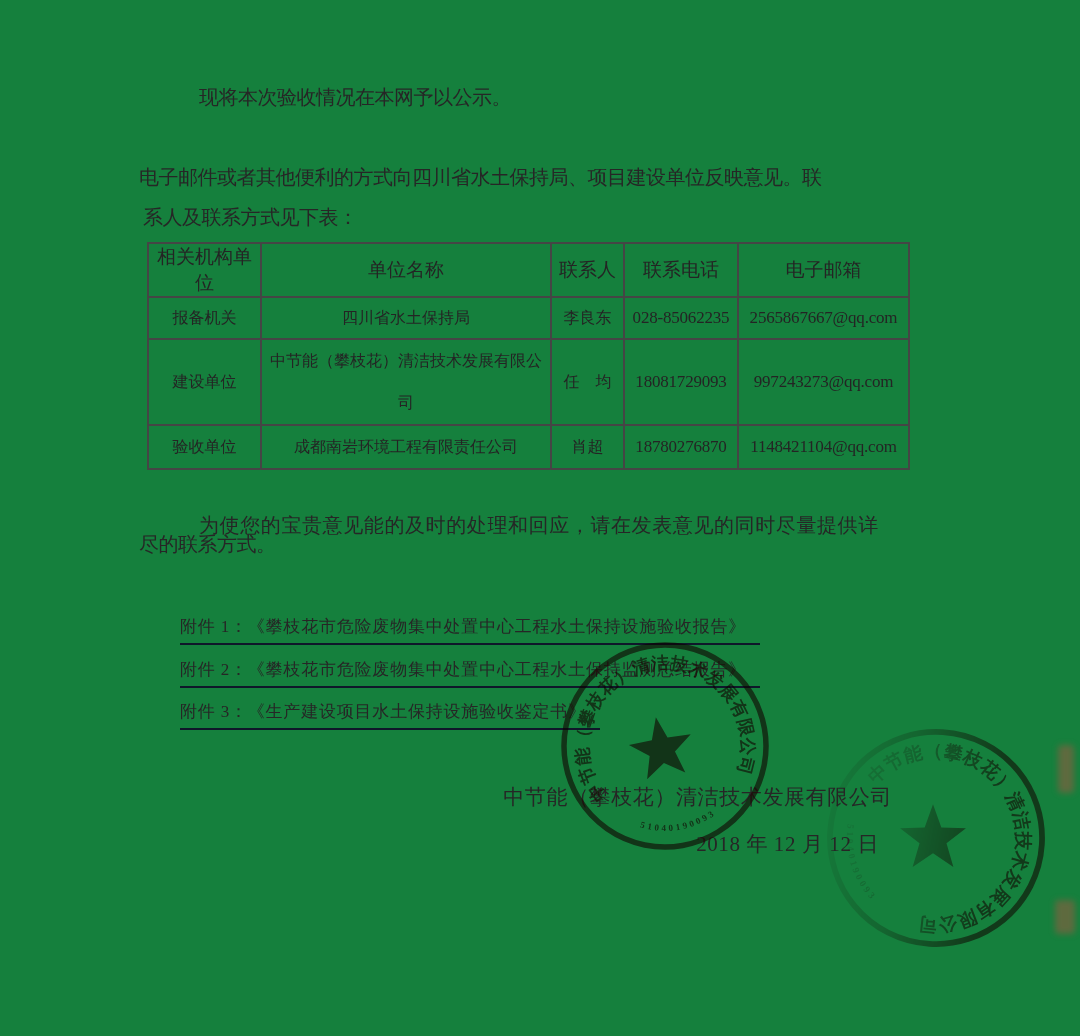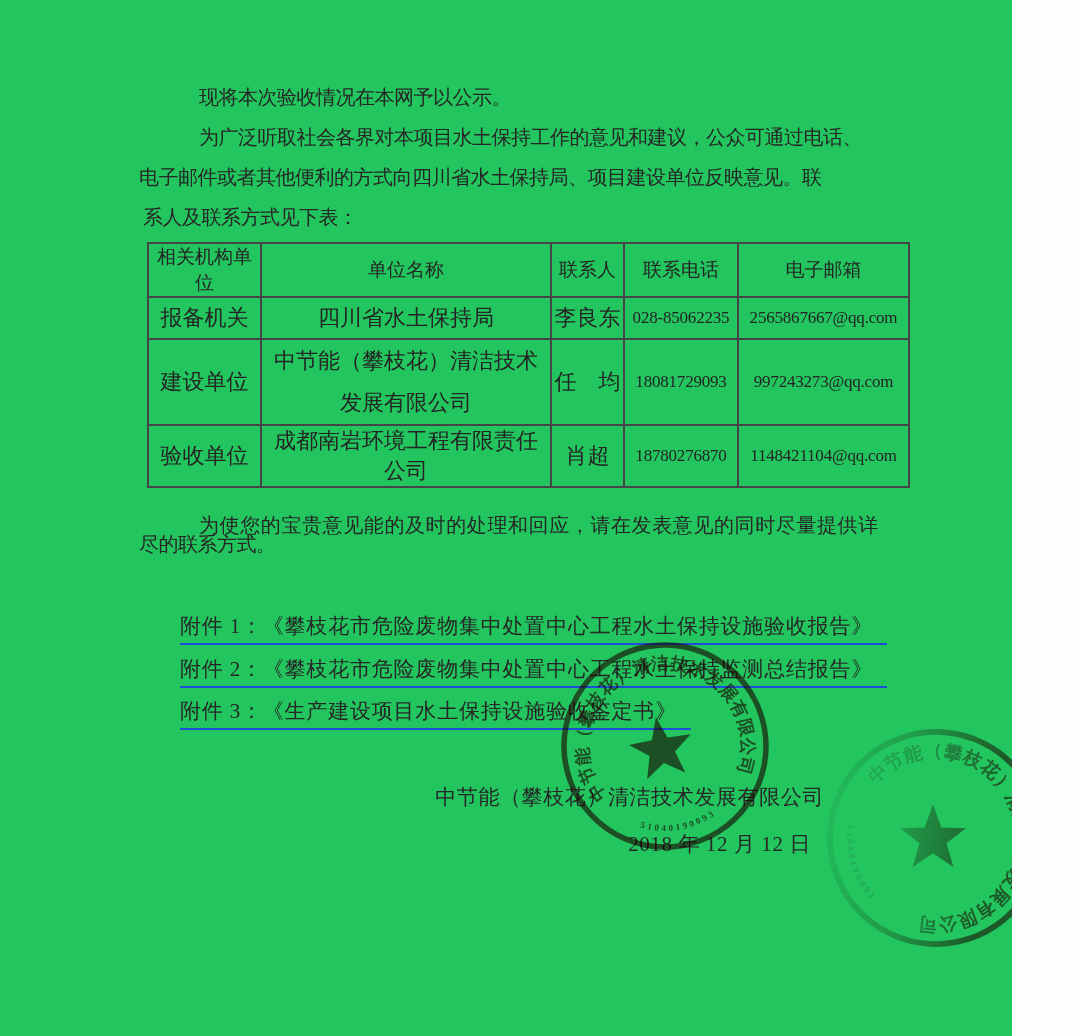--- a/index.html
+++ b/index.html
@@ -3,64 +3,63 @@
 <meta charset="utf-8">
 <style>
   html,body{margin:0;padding:0;}
   body{
     width:1080px;height:1036px;
     background:#fdfdfd;
     font-family:"Liberation Serif","DejaVu Serif",serif;
     color:#262626;
     overflow:hidden;
   }
-  .page{position:relative;width:972px;height:1036px;overflow:hidden;background:#22c55e;padding-left:40px;}
+  .page{position:relative;width:1080px;height:1036px;overflow:hidden;background:#15803d;}
 
   .line{position:absolute;white-space:nowrap;font-size:20px;letter-spacing:-0.5px;line-height:26px;}
   .line.sp{letter-spacing:0.6px;}
 
   .attach{
     position:absolute;white-space:nowrap;
-    font-size:21px;letter-spacing:0.8px;line-height:27px;
-    border-bottom:2px solid #1d4ed8;
+    font-size:17px;letter-spacing:0.8px;line-height:27px;
+    border-bottom:2px solid #0f172a;
     padding:0 14px 3px 0;
     text-align:center;
   }
 
   .sig{position:absolute;white-space:nowrap;font-size:21px;letter-spacing:0.6px;}
 
   table.contacts{
     position:absolute;left:147px;top:242px;
     border-collapse:collapse;table-layout:fixed;width:761px;
   }
   table.contacts td{
     border:2px solid #454545;
     text-align:center;vertical-align:middle;
-    font-size:22px;padding:0 2px;color:#242424;
+    font-size:16px;padding:0 2px;color:#242424;
     overflow:hidden;
   }
   table.contacts td.latin{font-size:17px;letter-spacing:-0.2px;padding:0 1px;}
   table.contacts tr.hd td{font-size:19px;}
   td.wrap2{line-height:42px;}
 
   .seal{position:absolute;mix-blend-mode:multiply;pointer-events:none;}
   .seal text{font-family:"Liberation Serif","DejaVu Serif",serif;font-weight:bold;}
   .seal-fade{
     -webkit-mask-image:linear-gradient(100deg, rgba(0,0,0,0.04) 8%, rgba(0,0,0,0.35) 38%, rgba(0,0,0,0.92) 68%);
     mask-image:linear-gradient(100deg, rgba(0,0,0,0.04) 8%, rgba(0,0,0,0.35) 38%, rgba(0,0,0,0.92) 68%);
   }
   .artifact{position:absolute;background:rgba(204,72,64,0.4);filter:blur(3px);border-radius:4px;}
 </style>
 </head>
 <body>
 
 <div class="page">
 
   <div class="line" style="left:199px;top:84px;">现将本次验收情况在本网予以公示。</div>
-  <div class="line" style="left:199px;top:124px;">为广泛听取社会各界对本项目水土保持工作的意见和建议，公众可通过电话、</div>
   <div class="line" style="left:143px;top:204px;">系人及联系方式见下表：</div>
   <div class="line" style="left:139px;top:164px;">电子邮件或者其他便利的方式向四川省水土保持局、项目建设单位反映意见。联</div>
 
   <table class="contacts">
     <colgroup>
       <col style="width:113px">
         <col style="width:290px">
         <col style="width:73px">
         <col style="width:114px">
         <col style="width:171px">

